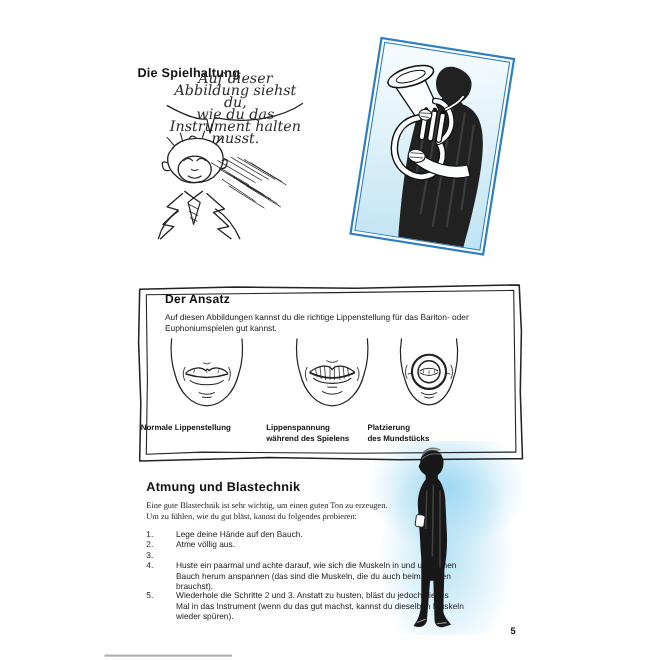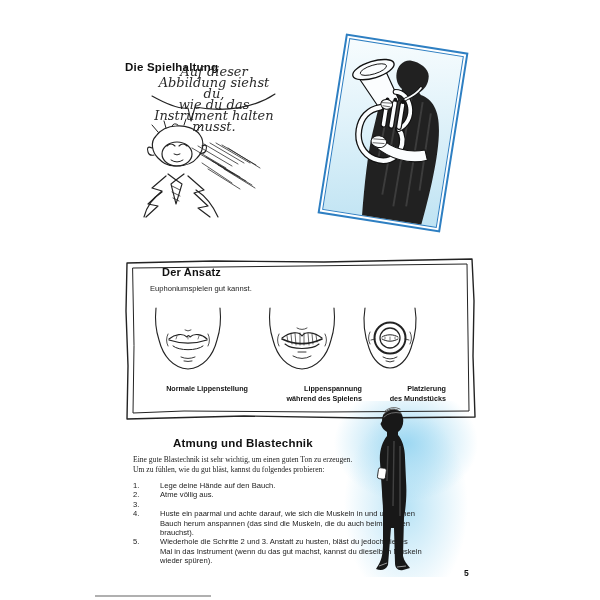--- a/index.html
+++ b/index.html
@@ -6,21 +6,21 @@
   .page {
     position:relative; width:600px; height:600px; background:#ffffff;
     font-family:"Liberation Sans", sans-serif; color:#1c1c1c; overflow:hidden;
   }
   .h-title { position:absolute; font-weight:bold; font-size:11.5px; letter-spacing:.2px; color:#101010; white-space:nowrap; }
   .smalltext { position:absolute; font-size:7.6px; line-height:10px; color:#222; }
   .bubble {
     position:absolute; left:148px; top:66px; width:132px; text-align:center;
     font-family:"DejaVu Serif", serif; font-style:italic; font-size:13px; line-height:11px; color:#2b2b2b;
   }
-  .fig-label { position:absolute; top:384px; font-weight:bold; font-size:7.2px; line-height:9.5px; text-align:right; color:#141414; }
+  .fig-label { position:absolute; top:384px; font-weight:bold; font-size:7.2px; line-height:9.5px; text-align:left; color:#141414; }
   .photo-frame {
     position:absolute; left:331px; top:42px; width:124px; height:182px;
     transform:rotate(9deg); border:2.5px solid #2e7fc2; background:#ffffff; box-sizing:border-box;
   }
   .photo-inner {
     position:absolute; left:2px; top:2px; right:2px; bottom:2px;
     border:1px solid #2e7fc2;
     background:linear-gradient(170deg, #f7fcfe 0%, #e2f3fa 40%, #bfe3f3 100%);
     overflow:hidden;
   }
@@ -122,22 +122,23 @@
         <path d="M44,92 C58,102 76,104 92,98 L96,108 C78,116 56,112 40,102 Z" fill="#fbfdfe" stroke="#111" stroke-width="1.1"></path>
 
         <ellipse cx="44" cy="97" rx="8" ry="6" fill="#fbfdfe" stroke="#111" stroke-width="1"></ellipse>
         <path d="M38,95 L50,94 M38,99 L50,98" stroke="#111" stroke-width="0.6" fill="none"></path>
         <ellipse cx="46" cy="58" rx="6" ry="5" fill="#fbfdfe" stroke="#111" stroke-width="1"></ellipse>
         <path d="M41,57 L51,56 M42,60 L50,60" stroke="#111" stroke-width="0.6" fill="none"></path>
       </svg>
     </div>
   </div>
 
-  <div class="h-title" style="left:162px; top:266px; font-size:11px;">Der Ansatz</div>
+  <div class="h-title" style="left:150px; top:266px; font-size:11px;">Der Ansatz</div>
   <div class="smalltext" style="left:150px; top:284px; width:320px;">
+    <div>Auf diesen Abbildungen kannst du die richtige Lippenstellung für das Bariton- oder</div>
     <div>Euphoniumspielen gut kannst.</div>
   </div>
 
   <svg style="left:143px; top:306px;" width="90" height="72" viewBox="0 0 90 72">
     <path class="sk" stroke-width="1.1" d="M13,2 C12,12 12,22 16,34 C20,50 30,62 45,63 C60,62 70,50 74,34 C78,22 78,12 77,2"></path>
     <path class="sk" stroke-width="0.8" d="M25,28 Q22,34 25,40 M65,28 Q68,34 65,40"></path>
     <path class="sk" stroke-width="0.8" d="M42,24 Q45,26 48,24"></path>
     <path class="sk" stroke-width="1.1" d="M26,33 C32,28 40,27 44,31 C45,29 46,29 47,31 C51,27 59,28 64,33"></path>
     <path class="sk" stroke-width="1.3" d="M26,34 C38,38 52,38 64,34"></path>
     <path class="sk" stroke-width="1" d="M30,40 C36,45 54,45 60,40"></path>
@@ -169,21 +170,21 @@
   <div class="fig-label" style="left:128px; width:120px;">Normale Lippenstellung</div>
   <div class="fig-label" style="left:242px; width:120px;">
     <div>Lippenspannung</div>
     <div>während des Spielens</div>
   </div>
   <div class="fig-label" style="left:334px; width:112px;">
     <div>Platzierung</div>
     <div>des Mundstücks</div>
   </div>
 
-  <div class="h-title" style="left:133px; top:437px;margin-left:40px;">Atmung und Blastechnik</div>
+  <div class="h-title" style="left:133px; top:437px;">Atmung und Blastechnik</div>
   <div class="smalltext" style="left:133px; top:455px; width:300px;font-family:Liberation Serif, serif;">
     <div>Eine gute Blastechnik ist sehr wichtig, um einen guten Ton zu erzeugen.</div>
     <div>Um zu fühlen, wie du gut bläst, kannst du folgendes probieren:</div>
   </div>
 
   <div class="steps">
     <div class="step">
       <span class="step-num">1.</span>
       <span class="step-text">Lege deine Hände auf den Bauch.</span>
     </div>

